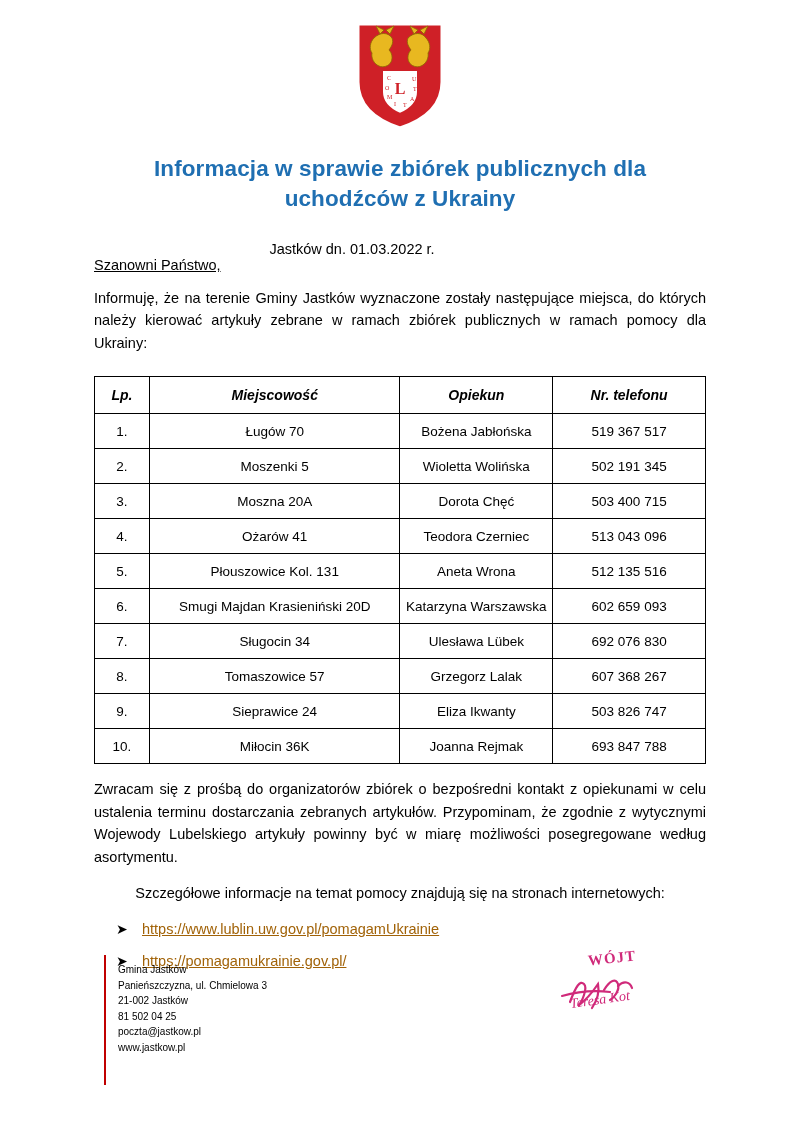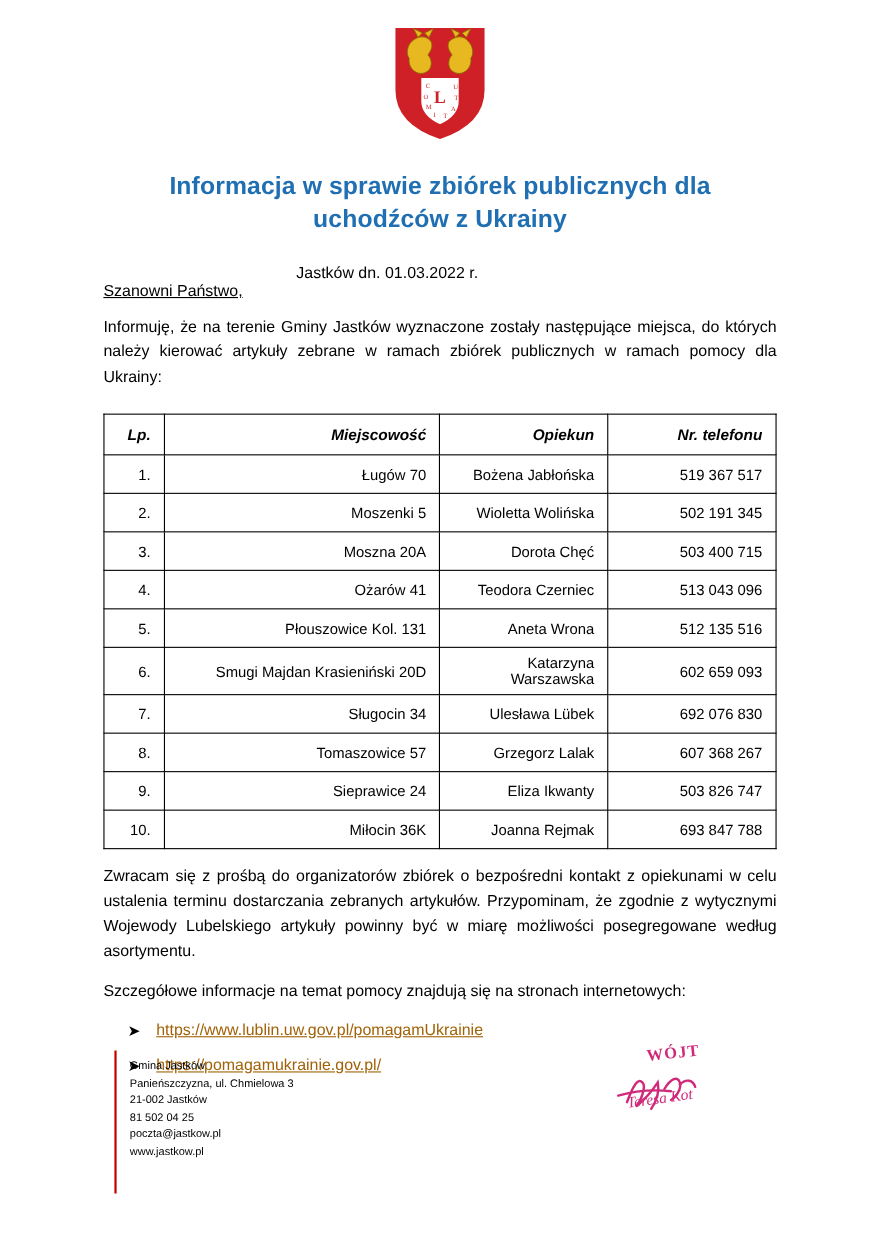--- a/index.html
+++ b/index.html
@@ -70,34 +70,34 @@
   .salutation {
     font-size: 14.5px;
     text-decoration: underline;
   }
   .para {
     margin-top: 14px;
     font-size: 14.5px;
     line-height: 1.55;
     text-align: justify;
   }
-  .para.nojust { text-align: left; }
+  .para.nojust { text-align: center; }
 
   
   table.data {
     margin: 22px 0 0 0;
     border-collapse: collapse;
     width: 100%;
     font-size: 13.5px;
   }
   table.data th, table.data td {
     border: 1px solid #000000;
-    text-align: right;
+    text-align: center;
     vertical-align: middle;
-    padding: 6px 12px;
+    padding: 6px 4px;
   }
   table.data thead th {
     font-style: italic;
     font-weight: bold;
     font-size: 14px;
     height: 24px;
   }
   table.data td { height: 22px; }
   col.c-lp { width: 9%; }
   col.c-place { width: 41%; }

